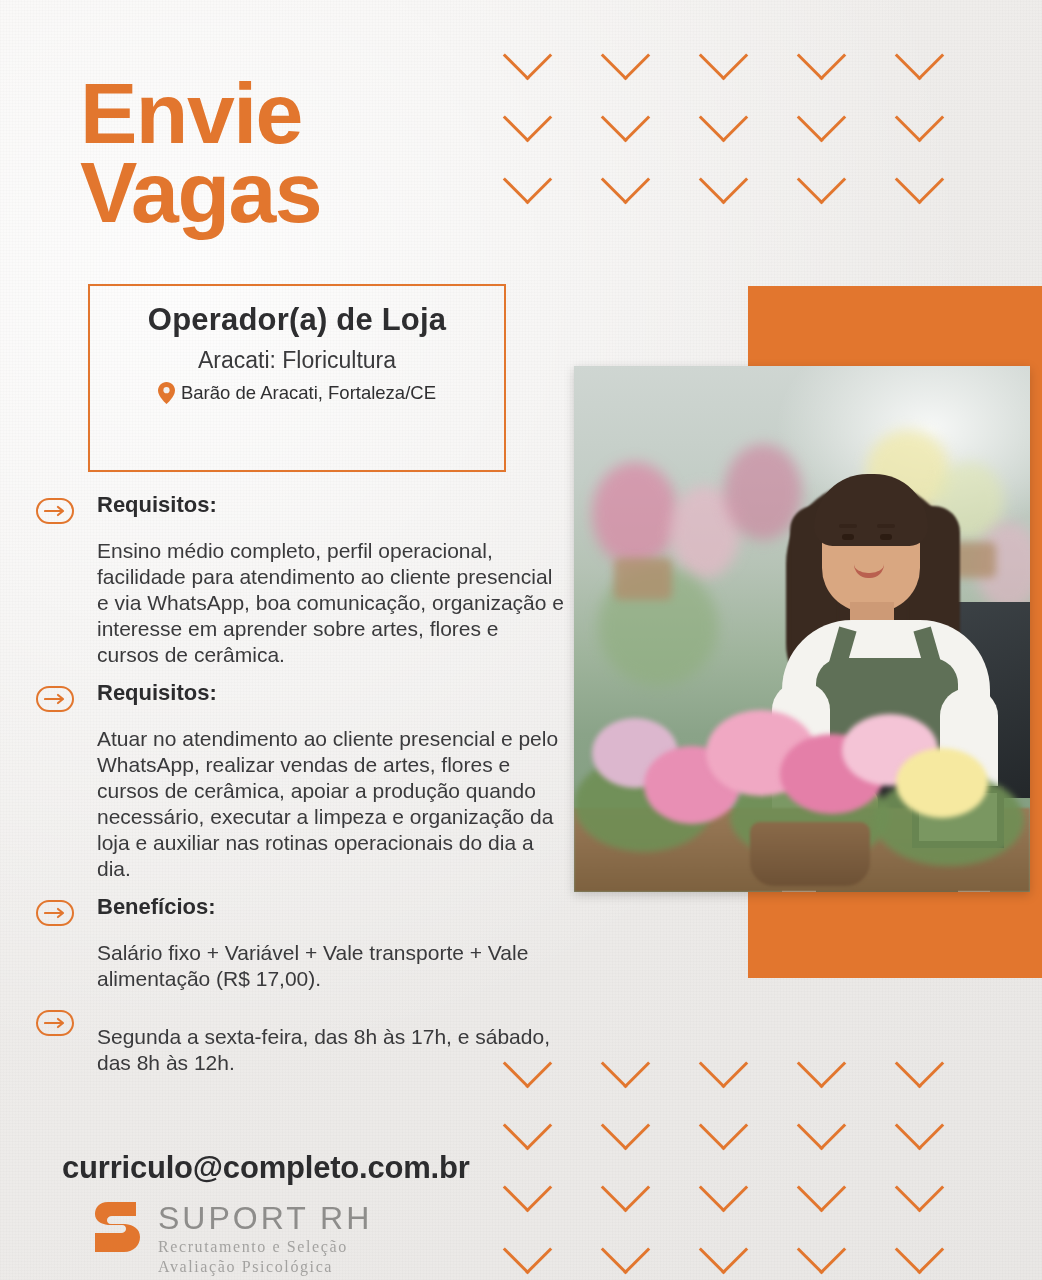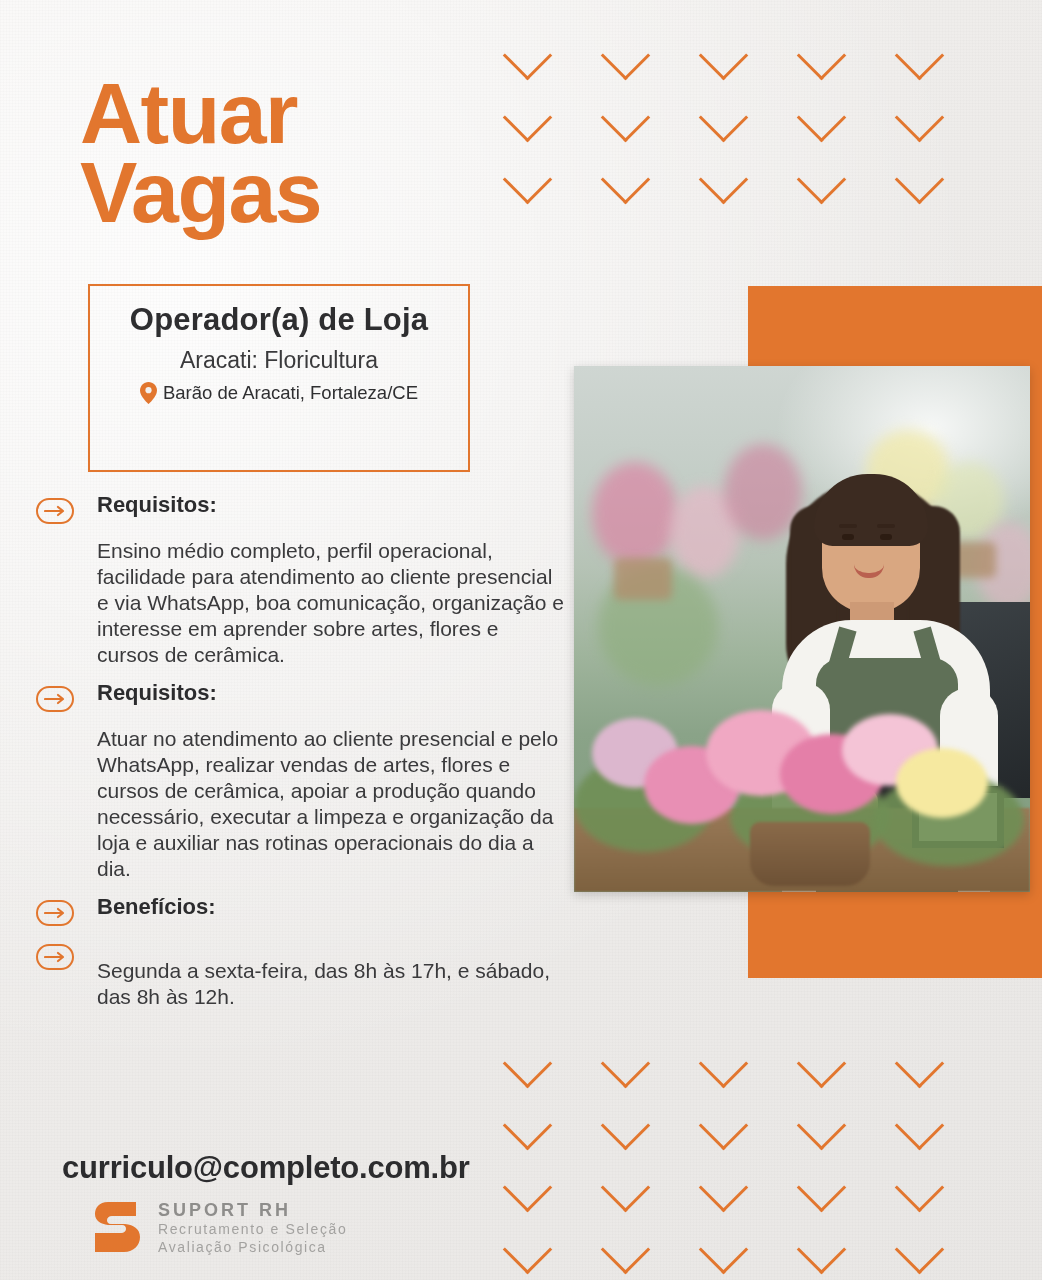--- a/index.html
+++ b/index.html
@@ -182,21 +182,21 @@
   .headline {
     position: absolute; left: 80px; top: 74px;
     color: #e2762e;
     font-weight: 800;
     font-size: 86px;
     line-height: 0.92;
     letter-spacing: -1.5px;
   }
   .role-box {
     position: absolute; left: 88px; top: 284px;
-    width: 382px; height: 188px;
+    width: 418px; height: 188px;
     border: 2px solid #e2762e;
     display: flex; flex-direction: column; align-items: center;
     padding-top: 16px;
   }
   .role-title {
     color: #2e2e30;
     font-weight: 800;
     font-size: 31px;
     line-height: 1.18;
     text-align: center;
@@ -247,24 +247,24 @@
   }
   .email {
     position: absolute; left: 62px; top: 1150px;
     color: #2c2c2e; font-weight: 800; font-size: 31px;
     letter-spacing: -0.2px;
   }
   .logo-wrap { position: absolute; left: 92px; top: 1196px; display: flex; align-items: flex-start; gap: 14px; }
   .logo-mark { width: 52px; height: 62px; position: relative; }
   .logo-text { padding-top: 4px; }
   .logo-name {
-    color: #8e8d8b; font-weight: 700; font-size: 18px; letter-spacing: 3px;
+    color: #8e8d8b; font-weight: 400; font-size: 32px; letter-spacing: 3px;
   }
   .logo-sub1, .logo-sub2 {
-    color: #a3a2a0; font-size: 14px; letter-spacing: 1.6px; line-height: 1.25;
+    color: #a3a2a0; font-size: 16px; letter-spacing: 1.6px; line-height: 1.25; font-family: Liberation Serif, serif;
   }
 </style>
 </head>
 <body>
 
 <div class="poster">
   <div class="grain"></div>
 
   <div class="chev-field" id="chev-top">
     <div class="chev"></div>
@@ -358,21 +358,21 @@
       <div class="fg f5"></div>
         <div class="fg f1"></div>
         <div class="fg f2"></div>
       <div class="fg f3"></div>
         <div class="fg f4"></div>
         <div class="fg f6"></div>
     </div>
   </div>
 
   <div class="headline">
-    <div>Atuar</div>
+    <div>Envie</div>
     <div>Vagas</div>
   </div>
 
   <div class="role-box">
     <div class="role-title">Operador(a) de Loja</div>
     <div class="role-seg">Aracati: Floricultura</div>
     <div class="role-loc">
       <span class="pin">
         <svg viewBox="0 0 17 22" width="17" height="22" aria-hidden="true">
           <path d="M8.5 0C3.8 0 0 3.8 0 8.5c0 6.3 8.5 13.5 8.5 13.5S17 14.8 17 8.5C17 3.8 13.2 0 8.5 0z" fill="#e2762e"></path>
@@ -413,20 +413,21 @@
 
     <div class="section">
       <div class="arrow-badge">
         <svg viewBox="0 0 22 12" width="22" height="12" aria-hidden="true">
           <path d="M1 6 H18" stroke="#e2762e" stroke-width="2.2" stroke-linecap="round" fill="none"></path>
           <path d="M14 2 L19 6 L14 10" stroke="#e2762e" stroke-width="2.2" stroke-linecap="round" stroke-linejoin="round" fill="none"></path>
         </svg>
       </div>
       <div class="sec-body">
         <div class="sec-title">Benefícios:</div>
+        <div class="sec-text">Salário fixo + Variável + Vale transporte + Vale alimentação (R$ 17,00).</div>
       </div>
     </div>
 
     <div class="section">
       <div class="arrow-badge">
         <svg viewBox="0 0 22 12" width="22" height="12" aria-hidden="true">
           <path d="M1 6 H18" stroke="#e2762e" stroke-width="2.2" stroke-linecap="round" fill="none"></path>
           <path d="M14 2 L19 6 L14 10" stroke="#e2762e" stroke-width="2.2" stroke-linecap="round" stroke-linejoin="round" fill="none"></path>
         </svg>
       </div>

